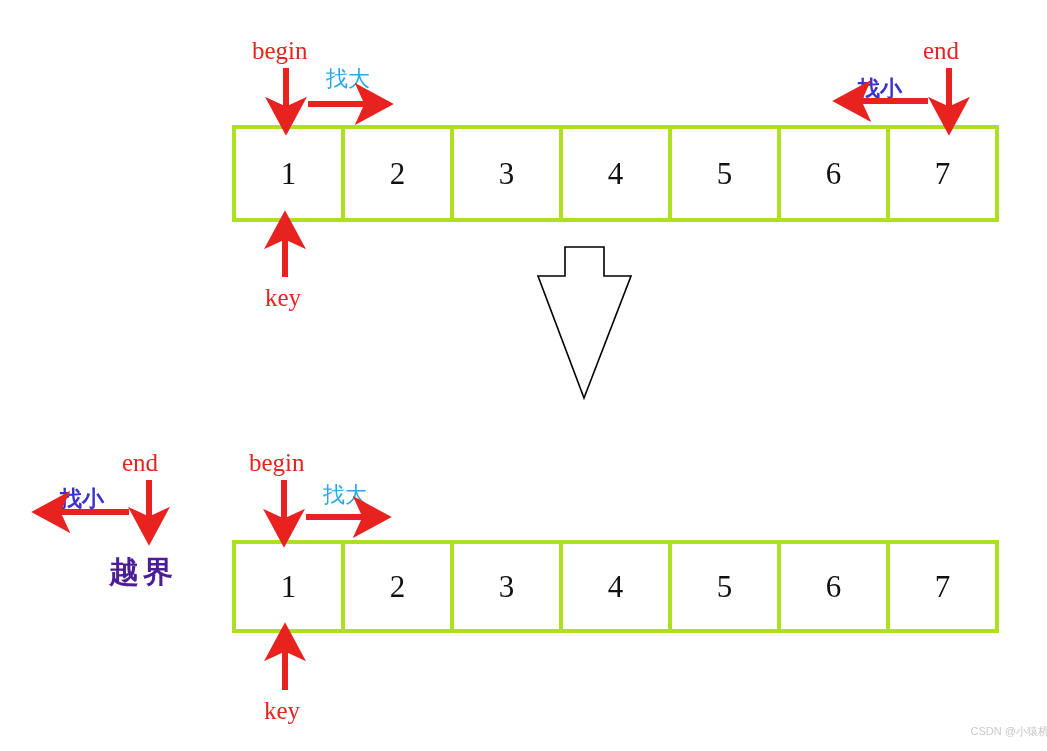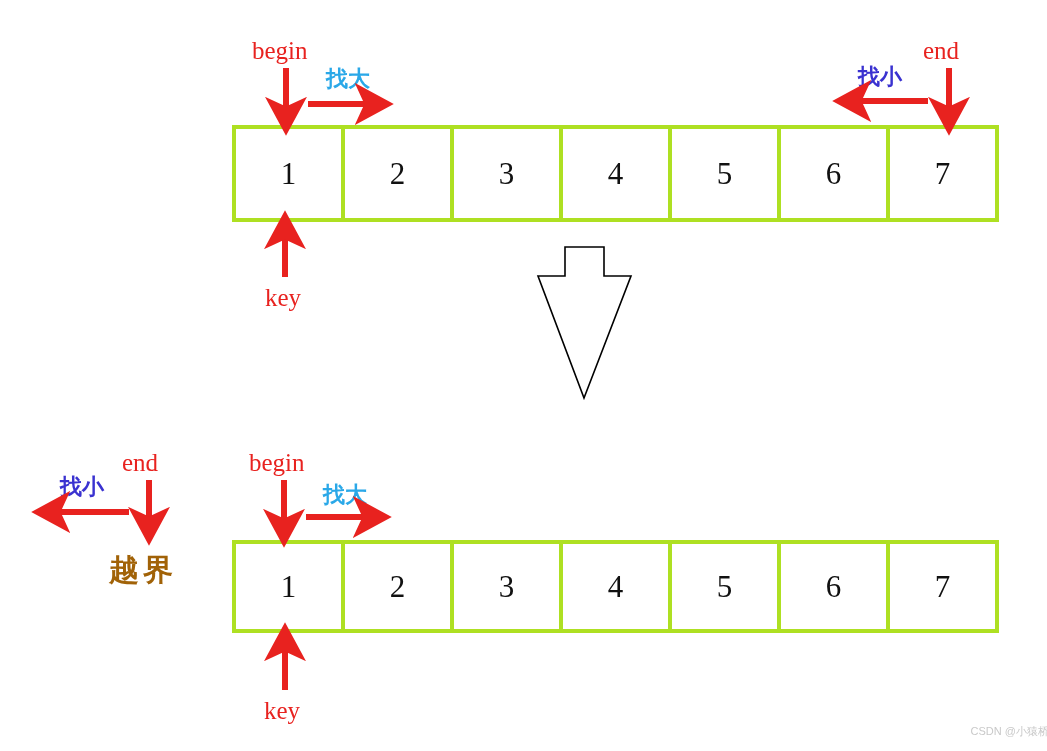--- a/index.html
+++ b/index.html
@@ -54,31 +54,32 @@
   }
   .lbl-red {
     color: #e8221f;
     font-family: "Liberation Serif", serif;
     font-size: 25px;
   }
   .lbl-cyan {
     color: #2aa8e8;
     font-family: "Liberation Sans", sans-serif;
     font-size: 22px;
-    font-weight: bold;
+    font-weight: normal;
   }
   .lbl-blue {
     color: #3a32d0;
     font-family: "Liberation Sans", sans-serif;
     font-size: 22px;
     font-weight: bold;
+    margin-top: 12px;
   }
   .lbl-ob {
-    color: #a16207;
-    font-family: Liberation Mono, monospace;
+    color: #4c1d95;
+    font-family: Liberation Serif, serif;
     font-size: 30px;
     font-weight: bold;
     letter-spacing: 4px;
   }
 
   .watermark {
     position: absolute;
     right: 14px;
     bottom: 12px;
     color: #c9c9c9;

